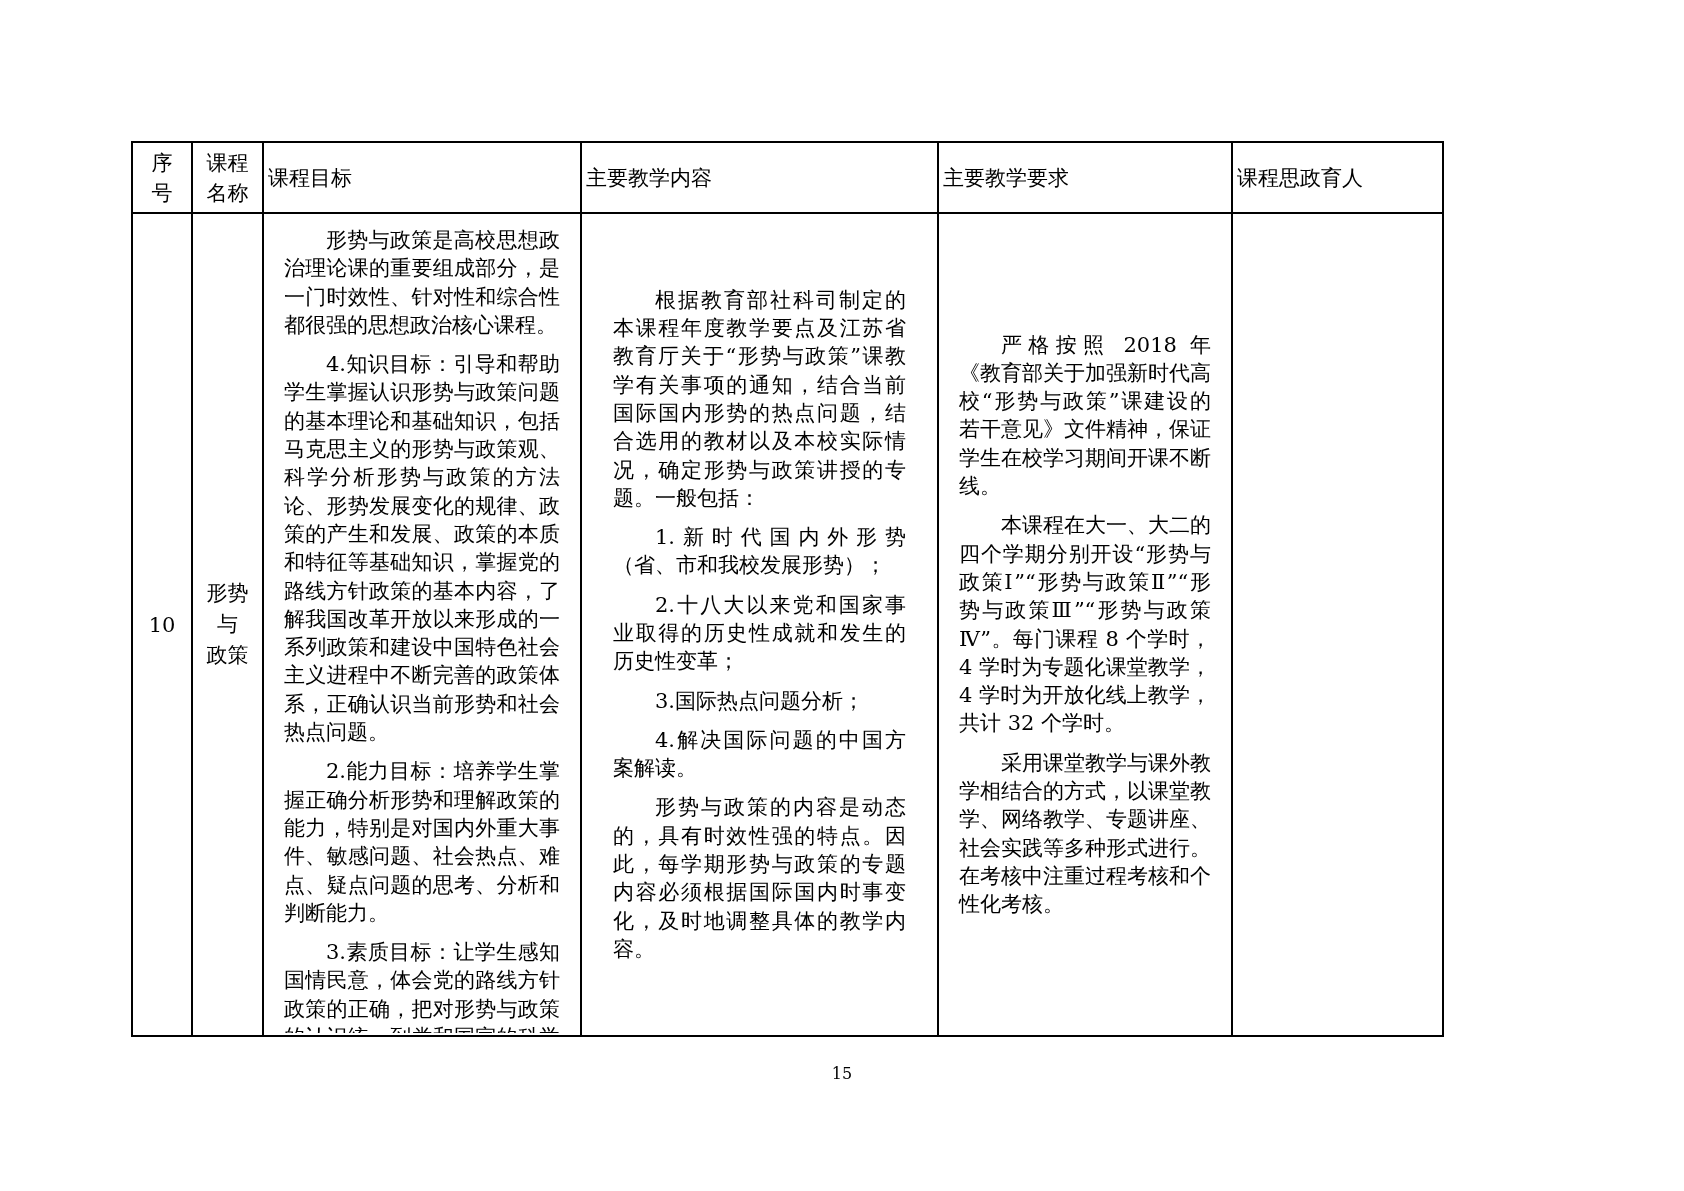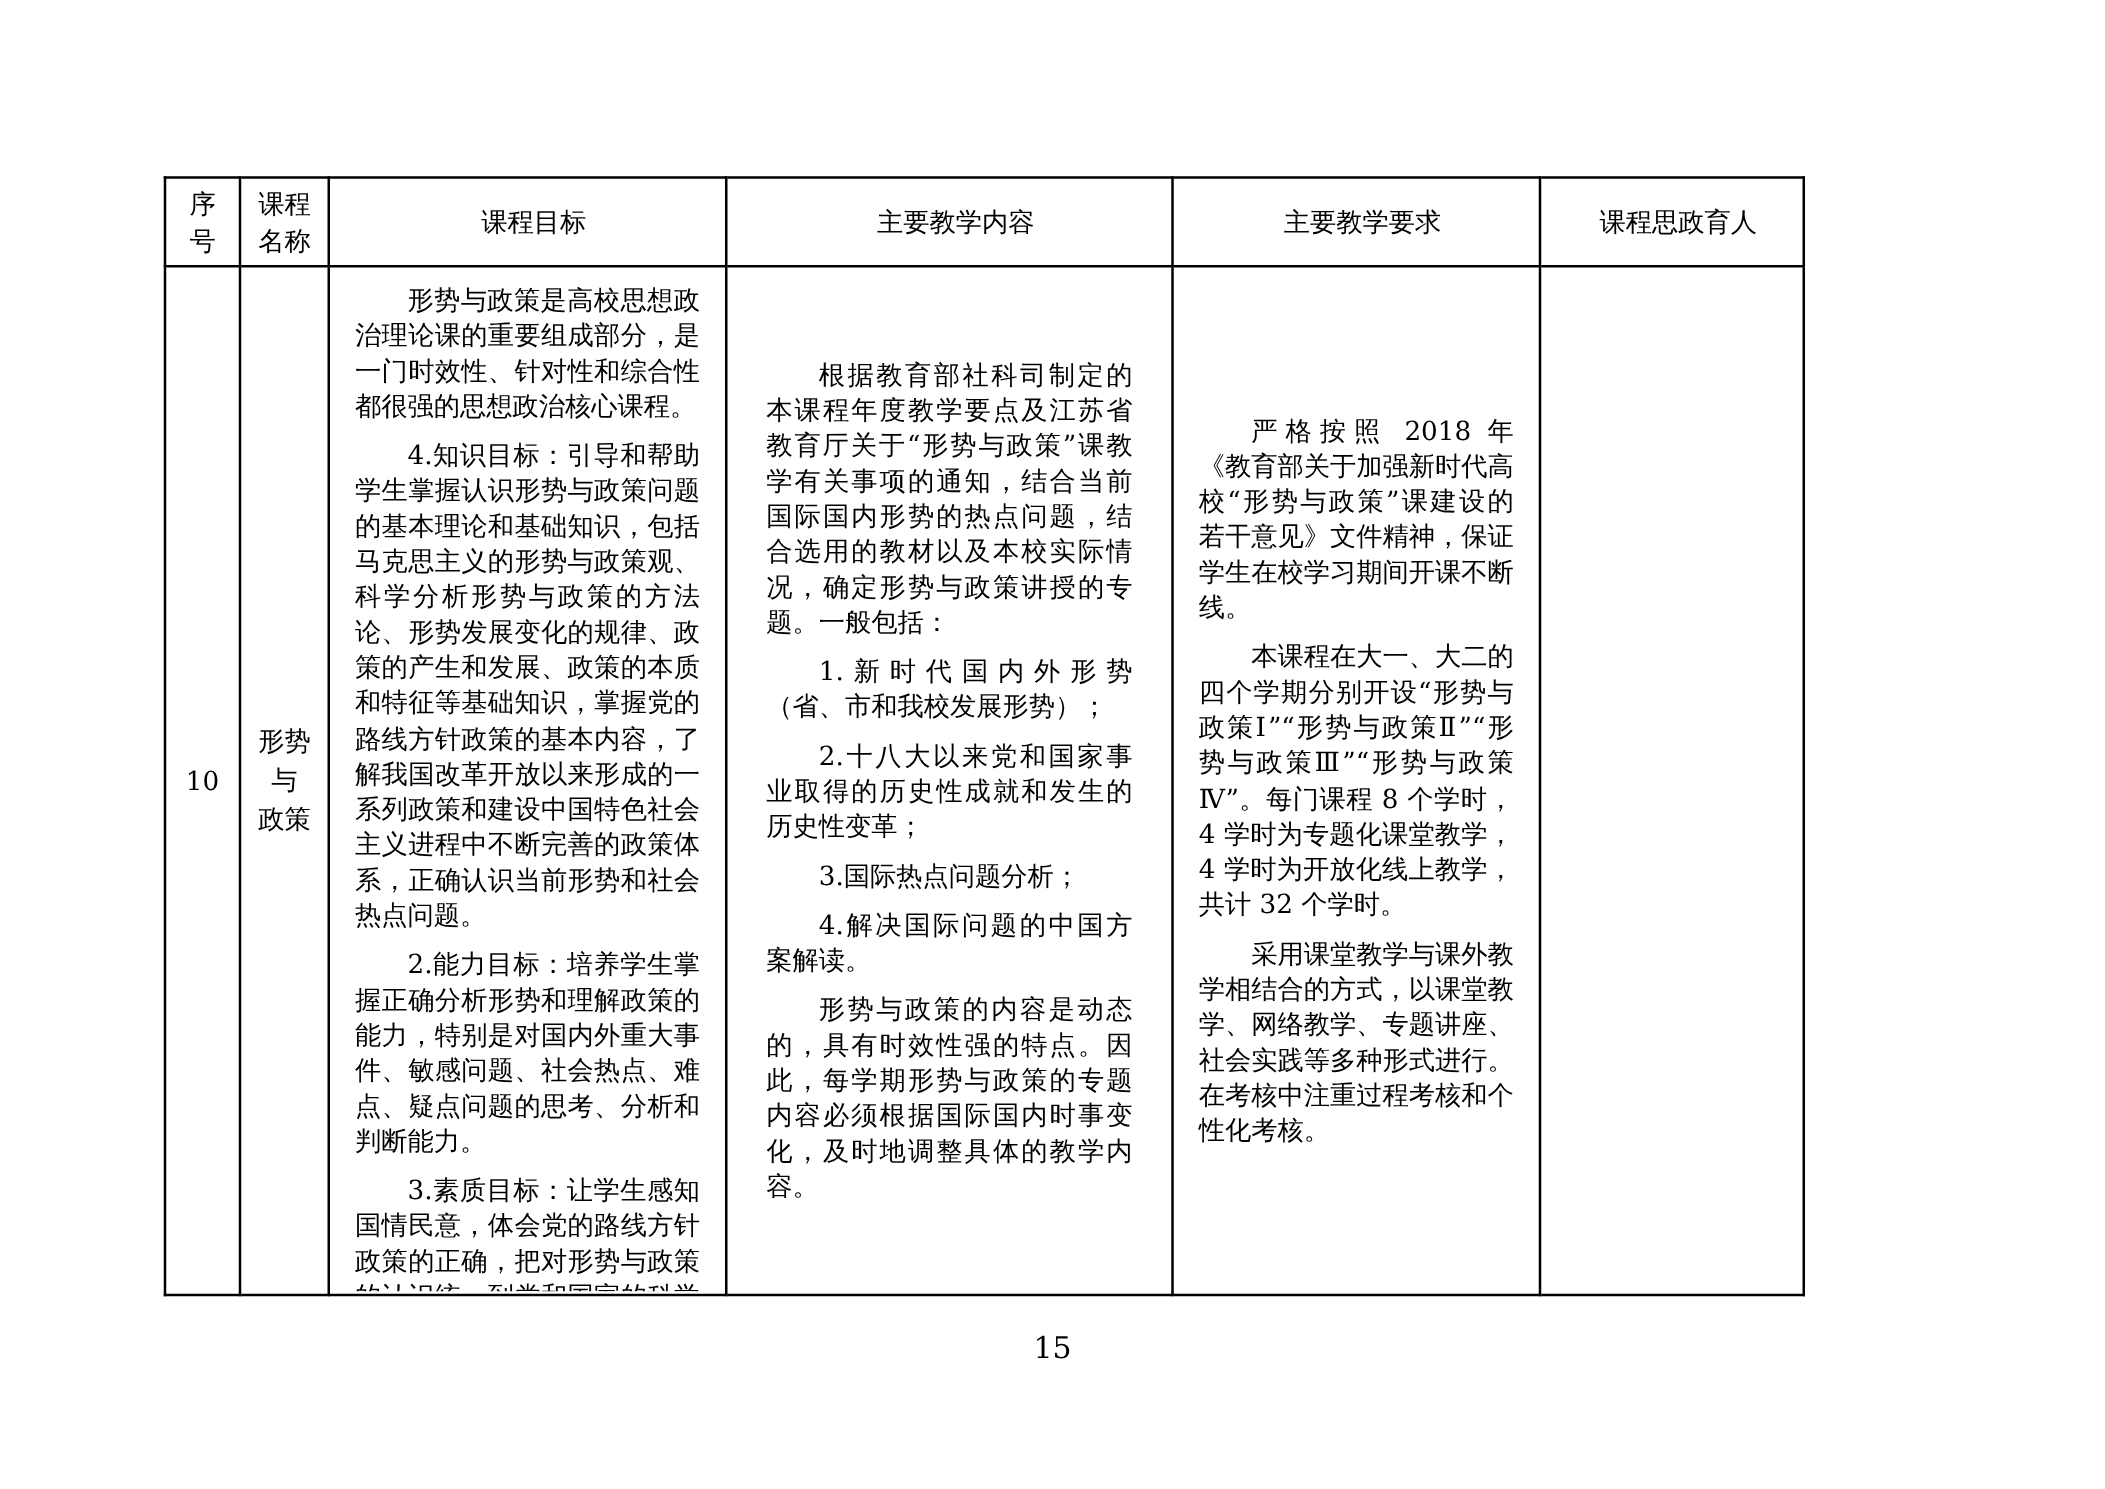--- a/index.html
+++ b/index.html
@@ -36,24 +36,24 @@
   tr.body-row   { height: 823px; }
 
   th.h-center {
     text-align: center;
     vertical-align: middle;
     font-weight: bold;
     line-height: 30px;
     padding: 0 2px;
   }
   th.h-left {
-    text-align: center;
+    text-align: left;
     vertical-align: middle;
     font-weight: bold;
-    padding-left: 14px;
+    padding-left: 4px;
     padding-right: 4px;
   }
   .hline { display: block; }
 
   td.c-seq {
     text-align: center;
     vertical-align: middle;
   }
   td.c-course {
     text-align: center;
@@ -80,21 +80,21 @@
     text-justify: inter-ideograph;
     line-height: 28.3px;
     word-break: break-all;
   }
   .page-number {
     position: absolute;
     left: 0;
     top: 1064px;
     width: 1684px;
     text-align: center;
-    font-size: 24px;
+    font-size: 16px;
     color: #000000;
   }
 </style>
 </head>
 <body>
 
 <div class="page">
 
   <table class="course-table">
     <colgroup>

